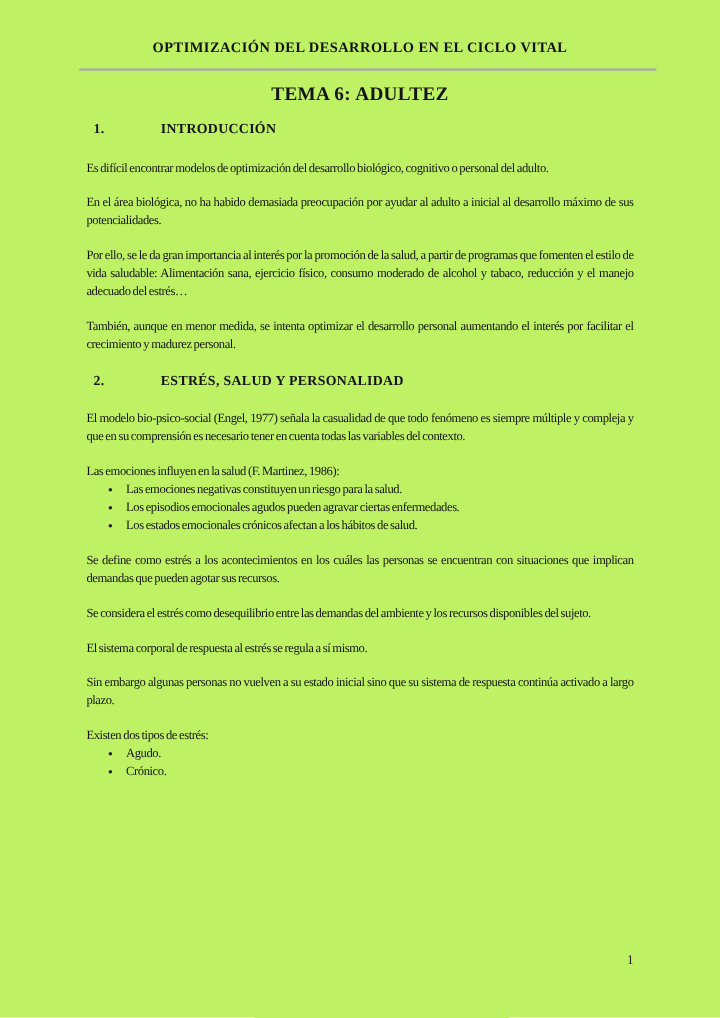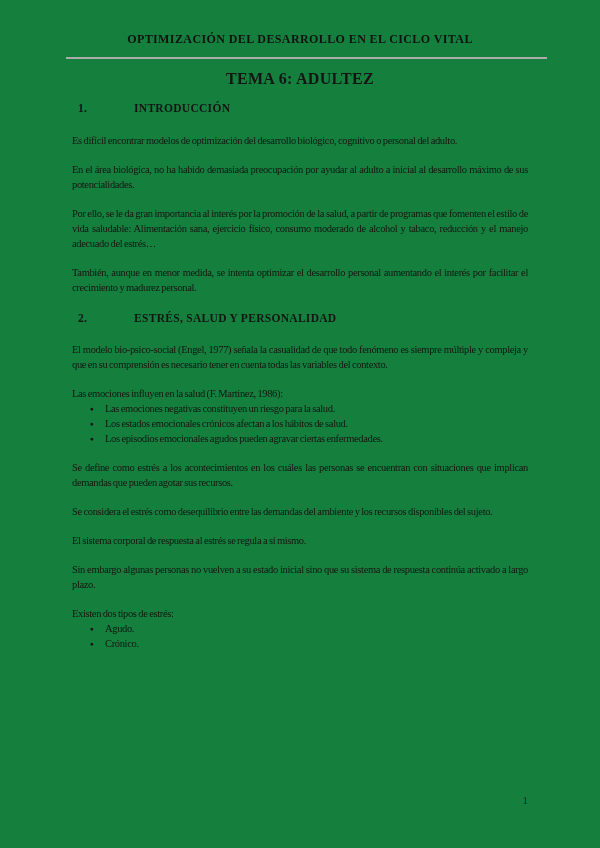--- a/index.html
+++ b/index.html
@@ -6,21 +6,21 @@
   html, body { background: #ffffff; }
   body {
     width: 600px; height: 848px;
     font-family: "Liberation Serif", "DejaVu Serif", serif;
     color: #141414;
     overflow: hidden;
   }
   .page {
     position: relative;
     width: 600px; height: 848px;
-    background: #15803d;
+    background: #bef264;
     padding: 32px 72px 0 72px;
   }
   .running-header {
     text-align: center;
     font-weight: bold;
     font-size: 12px;
     line-height: 14px;
     letter-spacing: 0.4px;
     color: #111;
   }
@@ -107,25 +107,25 @@
   <p class="body after-heading">El modelo bio-psico-social (Engel, 1977) señala la casualidad de que todo fenómeno es siempre múltiple y compleja y que en su comprensión es necesario tener en cuenta todas las variables del contexto.</p>
 
   <p class="body">Las emociones influyen en la salud (F. Martinez, 1986):</p>
   <div class="bullet-list">
     <div class="li">
       <span class="dot">●</span>
       <span class="li-text">Las emociones negativas constituyen un riesgo para la salud.</span>
     </div>
     <div class="li">
       <span class="dot">●</span>
-      <span class="li-text">Los estados emocionales crónicos afectan a los hábitos de salud.</span>
+      <span class="li-text">Los episodios emocionales agudos pueden agravar ciertas enfermedades.</span>
     </div>
     <div class="li">
       <span class="dot">●</span>
-      <span class="li-text">Los episodios emocionales agudos pueden agravar ciertas enfermedades.</span>
+      <span class="li-text">Los estados emocionales crónicos afectan a los hábitos de salud.</span>
     </div>
   </div>
 
   <p class="body">Se define como estrés a los acontecimientos en los cuáles las personas se encuentran con situaciones que implican demandas que pueden agotar sus recursos.</p>
   <p class="body">Se considera el estrés como desequilibrio entre las demandas del ambiente y los recursos disponibles del sujeto.</p>
   <p class="body">El sistema corporal de respuesta al estrés se regula a sí mismo.</p>
   <p class="body">Sin embargo algunas personas no vuelven a su estado inicial sino que su sistema de respuesta continúa activado a largo plazo.</p>
 
   <p class="body">Existen dos tipos de estrés:</p>
   <div class="bullet-list">

